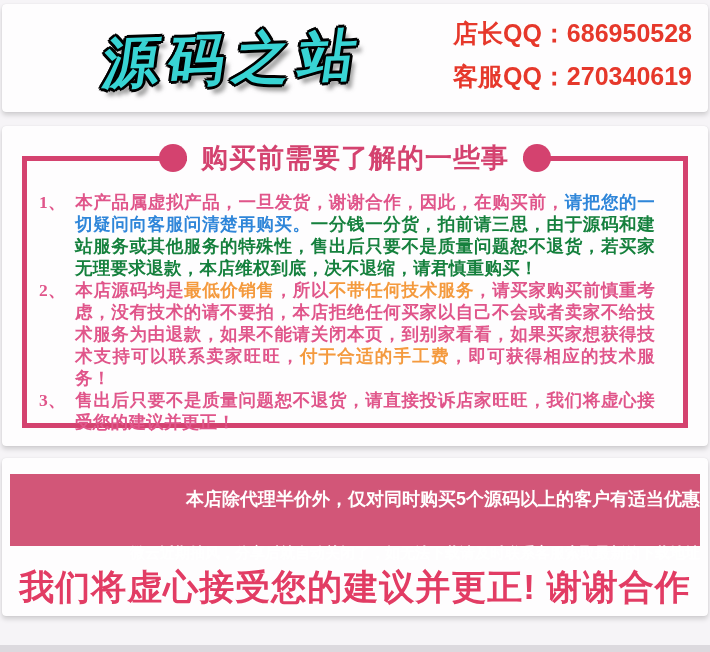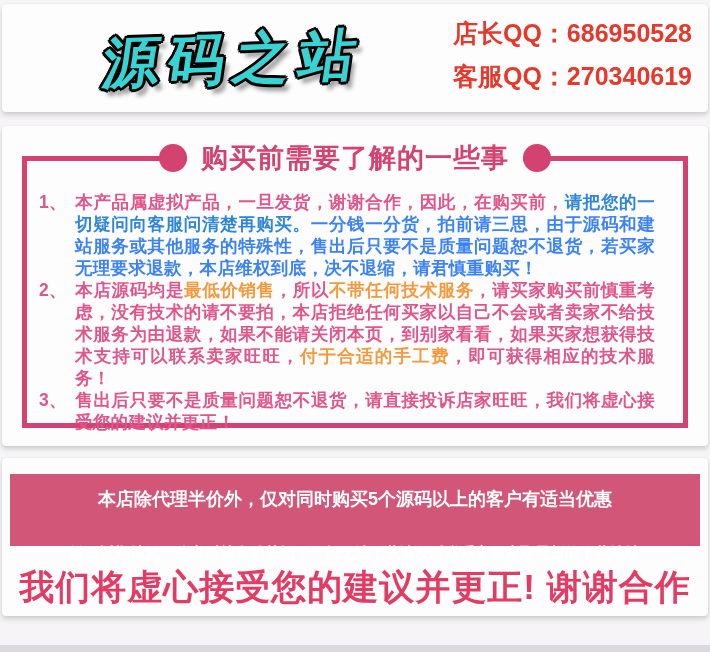--- a/index.html
+++ b/index.html
@@ -22,21 +22,21 @@
     transform:skewX(-10deg) rotate(-2deg);
     text-shadow:
       -2px -2px 0 #000, 2px -2px 0 #000, -2px 2px 0 #000, 2px 2px 0 #000,
       -3px 0 0 #000, 3px 0 0 #000, 0 -3px 0 #000, 0 3px 0 #000,
       6px 7px 4px rgba(90,90,90,.6);
   }
   .qq-block { position:absolute; right:16px; top:16px; color:var(--qq_red); font-size:25px; font-weight:bold; }
   .qq-row { height:26px; line-height:26px; white-space:nowrap; }
   .qq-row + .qq-row { margin-top:17px; }
   
-  .notice-panel { top:126px; left:2px; width:706px; height:320px; }
+  .notice-panel { top:126px; left:2px; width:706px; height:320px;font-family:Liberation Serif, serif; }
   .notice-box {
     position:absolute; left:20px; top:30px; width:666px; height:272px;
     border:5px solid var(--accent);
   }
   .notice-head {
     position:absolute; top:-22px; left:0; right:0; height:38px;
     display:flex; align-items:center; justify-content:center;
   }
   .dot { width:28px; height:28px; border-radius:50%; background:var(--accent); flex:0 0 auto; }
   .notice-title {
@@ -48,21 +48,21 @@
     font-size:17.5px; font-weight:bold; line-height:22px;
     padding-left:36px; text-indent:-36px; text-align:justify;
     letter-spacing:0.3px;
   }
   .item-num { display:inline-block; width:36px; text-indent:0; color:var(--body_pink); }
   
   .promo-panel { top:458px; left:2px; width:706px; height:158px; }
   .promo-banner {
     position:absolute; left:8px; right:8px; top:16px; height:72px;
     background:var(--banner_bg); color:var(--banner_text);
-    text-align:center; font-weight:bold; padding-top:13px;
+    text-align:right; font-weight:bold; padding-top:13px;
   }
   .promo-line1 { font-size:18px; }
   .promo-line2 { font-size:15px; margin-top:33px; }
   .warning-text {
     position:absolute; left:0; right:0; top:106px;
     text-align:center; font-size:35px; font-weight:bold;
     color:var(--warning_red); letter-spacing:1px; white-space:nowrap;
   }
   .footer-strip { position:absolute; left:0; bottom:0; width:710px; height:7px; background:#dcd9de; }
 </style>
@@ -78,21 +78,21 @@
 </div>
 
 <div class="panel notice-panel">
   <div class="notice-box">
     <div class="notice-head">
       <span class="dot"></span>
       <span class="notice-title">购买前需要了解的一些事</span>
       <span class="dot"></span>
     </div>
     <ol class="notice-list" id="notice-list">
-        <li><span class="item-num">1、</span><span style="color: rgb(224, 85, 138);">本产品属虚拟产品，一旦发货，谢谢合作，因此，在购买前，</span><span style="color: rgb(47, 134, 217);">请把您的一切疑问向客服问清楚再购买。</span><span style="color: #3b82f6;">一分钱一分货，拍前请三思，由于源码和建站服务或其他服务的特殊性，售出后只要不是质量问题恕不退货，若买家无理要求退款，本店维权到底，决不退缩，请君慎重购买！</span></li>
+        <li><span class="item-num">1、</span><span style="color: rgb(224, 85, 138);">本产品属虚拟产品，一旦发货，谢谢合作，因此，在购买前，</span><span style="color: rgb(47, 134, 217);">请把您的一切疑问向客服问清楚再购买。</span><span style="color: #15803d;">一分钱一分货，拍前请三思，由于源码和建站服务或其他服务的特殊性，售出后只要不是质量问题恕不退货，若买家无理要求退款，本店维权到底，决不退缩，请君慎重购买！</span></li>
         <li><span class="item-num">2、</span><span style="color: rgb(224, 85, 138);">本店源码均是</span><span style="color: rgb(244, 154, 62);">最低价销售</span><span style="color: rgb(224, 85, 138);">，所以</span><span style="color: rgb(244, 154, 62);">不带任何技术服务</span><span style="color: rgb(224, 85, 138);">，请买家购买前慎重考虑，没有技术的请不要拍，本店拒绝任何买家以自己不会或者卖家不给技术服务为由退款，如果不能请关闭本页，到别家看看，如果买家想获得技术支持可以联系卖家旺旺，</span><span style="color: rgb(244, 154, 62);">付于合适的手工费</span><span style="color: rgb(224, 85, 138);">，即可获得相应的技术服务！</span></li>
         <li><span class="item-num">3、</span><span style="color: rgb(224, 85, 138);">售出后只要不是质量问题恕不退货，请直接投诉店家旺旺，我们将虚心接受您的建议并更正！</span></li>
       </ol>
   </div>
 </div>
 
 <div class="panel promo-panel">
   <div class="promo-banner">
     <div class="promo-line1">本店除代理半价外，仅对同时购买5个源码以上的客户有适当优惠</div>
     <div class="promo-line2">微云近期抽风，分享后就自动关闭了，如无法下载请及时联系客服索取最新的下载地址</div>

